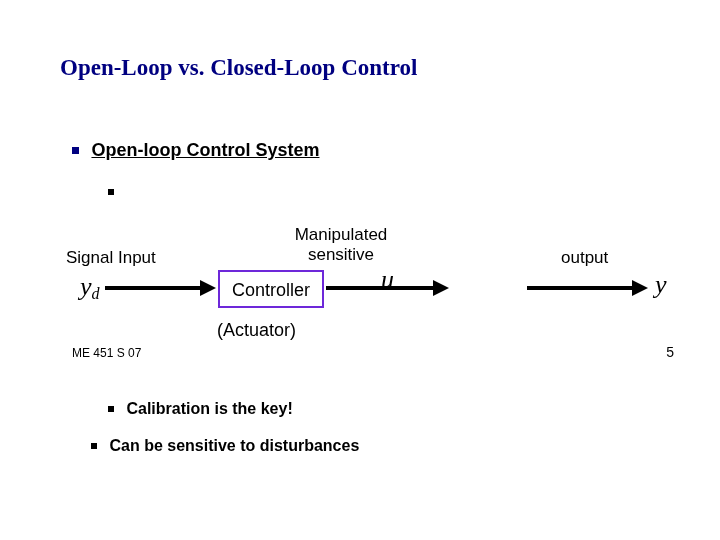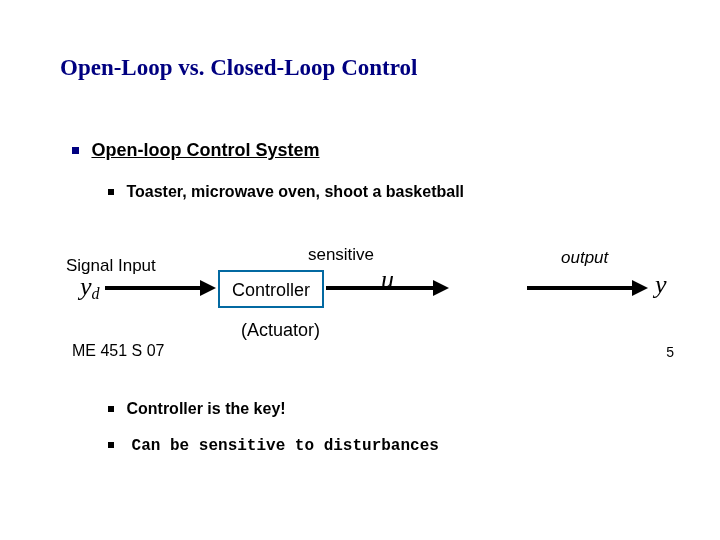--- a/index.html
+++ b/index.html
@@ -48,50 +48,48 @@
     font-weight: bold;
   }
   .b3-text {
     font-size: 16px;
     font-weight: bold;
   }
 
   .sig-label {
     position: absolute;
     font-size: 17px;
-    margin-top: 8px;
   }
   .manip {
     position: absolute;
     text-align: center;
     font-size: 17px;
     line-height: 1.15;
     width: 120px;
   }
   .output-lbl {
     position: absolute;
     font-size: 17px;
-    font-style: italic;
   }
 
   .mathvar {
     position: absolute;
     font-family: "Times New Roman", Times, serif;
     font-style: italic;
     font-size: 26px;
   }
   .sub {
     font-style: italic;
     font-size: 16px;
     vertical-align: -4px;
   }
 
   .block {
     position: absolute;
-    border: 2px solid #0369a1;
+    border: 2px solid #6d28d9;
     text-align: center;
     font-size: 18px;
     padding-top: 8px;
     box-sizing: border-box;
   }
 
   .actuator {
     position: absolute;
     font-size: 18px;
   }
@@ -107,21 +105,21 @@
     height: 0;
     border-top: 8px solid transparent;
     border-bottom: 8px solid transparent;
     border-left: 16px solid #000;
   }
 
   .footer-left {
     position: absolute;
     left: 72px;
     bottom: 20px;
-    font-size: 16px;
+    font-size: 12px;
   }
   .footer-right {
     position: absolute;
     right: 46px;
     bottom: 20px;
     font-size: 14px;
   }
 </style>
 </head>
 <body>
@@ -130,62 +128,61 @@
 
   <div class="title">Open-Loop vs. Closed-Loop Control</div>
 
   <div class="bullet-row" style="left:72px; top:140px;">
     <span class="bullet-sq navy"></span>
     <span class="b1-text underline">Open-loop Control System</span>
   </div>
 
   <div class="bullet-row" style="left:108px; top:183px;">
     <span class="bullet-sq small"></span>
-    <span class="b2-text">Toaster, microwave oven, shoot a basketball</span>
   </div>
 
   <div class="sig-label" style="left:66px; top:248px;">Signal Input</div>
 
   <div class="manip" style="left:281px; top:225px;">
-    <br>
+    <span>Manipulated</span><br>
     <span>sensitive</span>
   </div>
 
   <div class="output-lbl" style="left:561px; top:248px;">output</div>
 
   <div class="mathvar" style="left:80px; top:272px;">
     <span>y</span><span class="sub">d</span>
   </div>
 
   <div class="arrow-line" style="left:105px; top:286px; width:98px;"></div>
   <div class="arrow-head" style="left:200px; top:280px;"></div>
 
   <div class="block" style="left:218px; top:270px; width:106px; height:38px;">
     <span>Controller</span>
   </div>
 
-  <div class="actuator" style="left:241px; top:320px;">(Actuator)</div>
+  <div class="actuator" style="left:217px; top:320px;">(Actuator)</div>
 
   <div class="arrow-line" style="left:326px; top:286px; width:110px;"></div>
   <div class="arrow-head" style="left:433px; top:280px;"></div>
 
   <div class="mathvar" style="left:381px; top:265px;">u</div>
 
 
   <div class="arrow-line" style="left:527px; top:286px; width:108px;"></div>
   <div class="arrow-head" style="left:632px; top:280px;"></div>
 
   <div class="mathvar" style="left:655px; top:270px;">y</div>
 
   <div class="bullet-row" style="left:108px; top:400px;">
     <span class="bullet-sq small"></span>
-    <span class="b3-text">Controller is the key!</span>
+    <span class="b3-text">Calibration is the key!</span>
   </div>
 
-  <div class="bullet-row" style="left:108px; top:437px;font-family:Liberation Mono, monospace;">
+  <div class="bullet-row" style="left:91px; top:437px;">
     <span class="bullet-sq small"></span>
     <span class="b3-text">Can be sensitive to disturbances</span>
   </div>
 
   <div class="footer-left">ME 451 S 07</div>
   <div class="footer-right">5</div>
 
 </div>
 
 </body></html>

